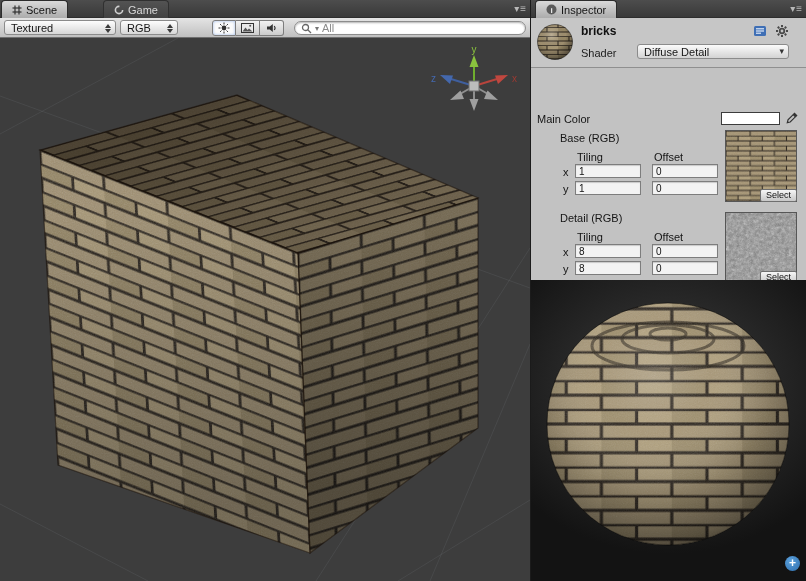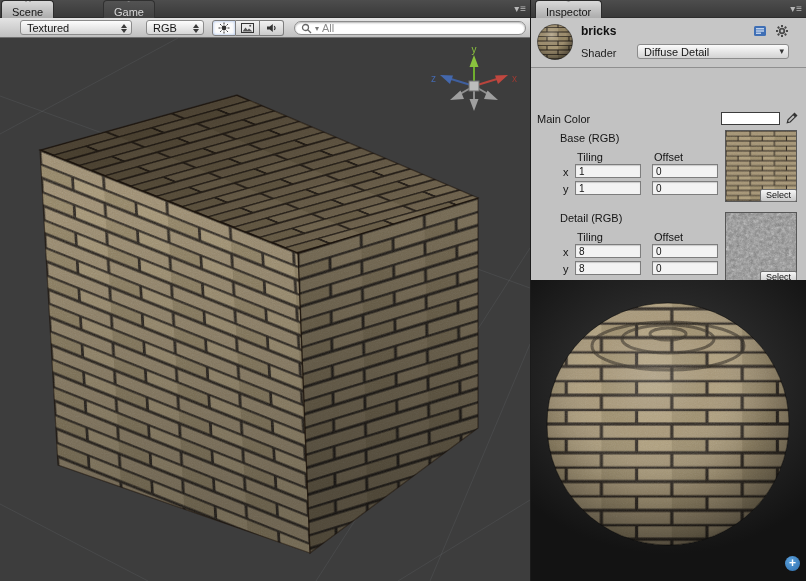--- a/index.html
+++ b/index.html
@@ -10,21 +10,21 @@
 
   
   .scene-pane{position:absolute;left:0;top:0;width:530px;height:581px;}
   .inspector-pane{position:absolute;left:530px;top:0;width:276px;height:581px;
                   border-left:1px solid #1b1b1b;box-sizing:border-box;background:#c2c2c2;}
 
   
   .tabbar{position:absolute;left:0;right:0;top:0;height:18px;
           background:linear-gradient(#4d4d4d,#393939);border-bottom:1px solid #2d2d2d;box-sizing:border-box;}
   .tab{position:absolute;top:0;height:18px;display:flex;align-items:center;gap:4px;
-       padding:0 10px;border-radius:4px 4px 0 0;box-sizing:border-box;cursor:default;flex-direction:column;}
+       padding:0 10px;border-radius:4px 4px 0 0;box-sizing:border-box;cursor:default;}
   .tab.active{background:linear-gradient(#d9d9d9,#acacac);color:#141414;border:1px solid #2c2c2c;border-bottom:none;}
   .tab.inactive{background:linear-gradient(#535353,#414141);color:#d8d8d8;border:1px solid #303030;border-bottom:none;}
   .tab-menu{position:absolute;top:3px;right:4px;color:#b8b8b8;font-size:10px;line-height:12px;
             display:flex;gap:1px;align-items:center;cursor:default;}
 
   
   .toolbar{position:absolute;left:0;right:0;top:18px;height:20px;
            background:linear-gradient(#e4e4e4,#c0c0c0);border-bottom:1px solid #6f6f6f;box-sizing:border-box;}
   .dropdown{position:absolute;top:2px;height:15px;box-sizing:border-box;border:1px solid #8b8b8b;border-radius:3px;
             background:linear-gradient(#fdfdfd,#d7d7d7);display:flex;align-items:center;
@@ -193,25 +193,25 @@
         </svg>
         <span>Game</span>
       </div>
       <div class="tab-menu">
         <span>▾</span>
         <span>≡</span>
       </div>
     </div>
 
     <div class="toolbar">
-      <div class="dropdown" style="left:20px;width:112px;">
+      <div class="dropdown" style="left:4px;width:112px;">
         <span>Textured</span>
         <span class="dd-arrows"></span>
       </div>
-      <div class="dropdown" style="left:146px;width:58px;">
+      <div class="dropdown" style="left:120px;width:58px;">
         <span>RGB</span>
         <span class="dd-arrows"></span>
       </div>
       <div class="tb-btns">
         <button class="tb-btn first on">
           <svg width="12" height="12">
             <circle cx="6" cy="6" r="2.4" fill="#333"></circle>
             <g stroke="#333" stroke-width="1">
               <line x1="6" y1="0.5" x2="6" y2="2.5"></line>
                 <line x1="6" y1="9.5" x2="6" y2="11.5"></line>

